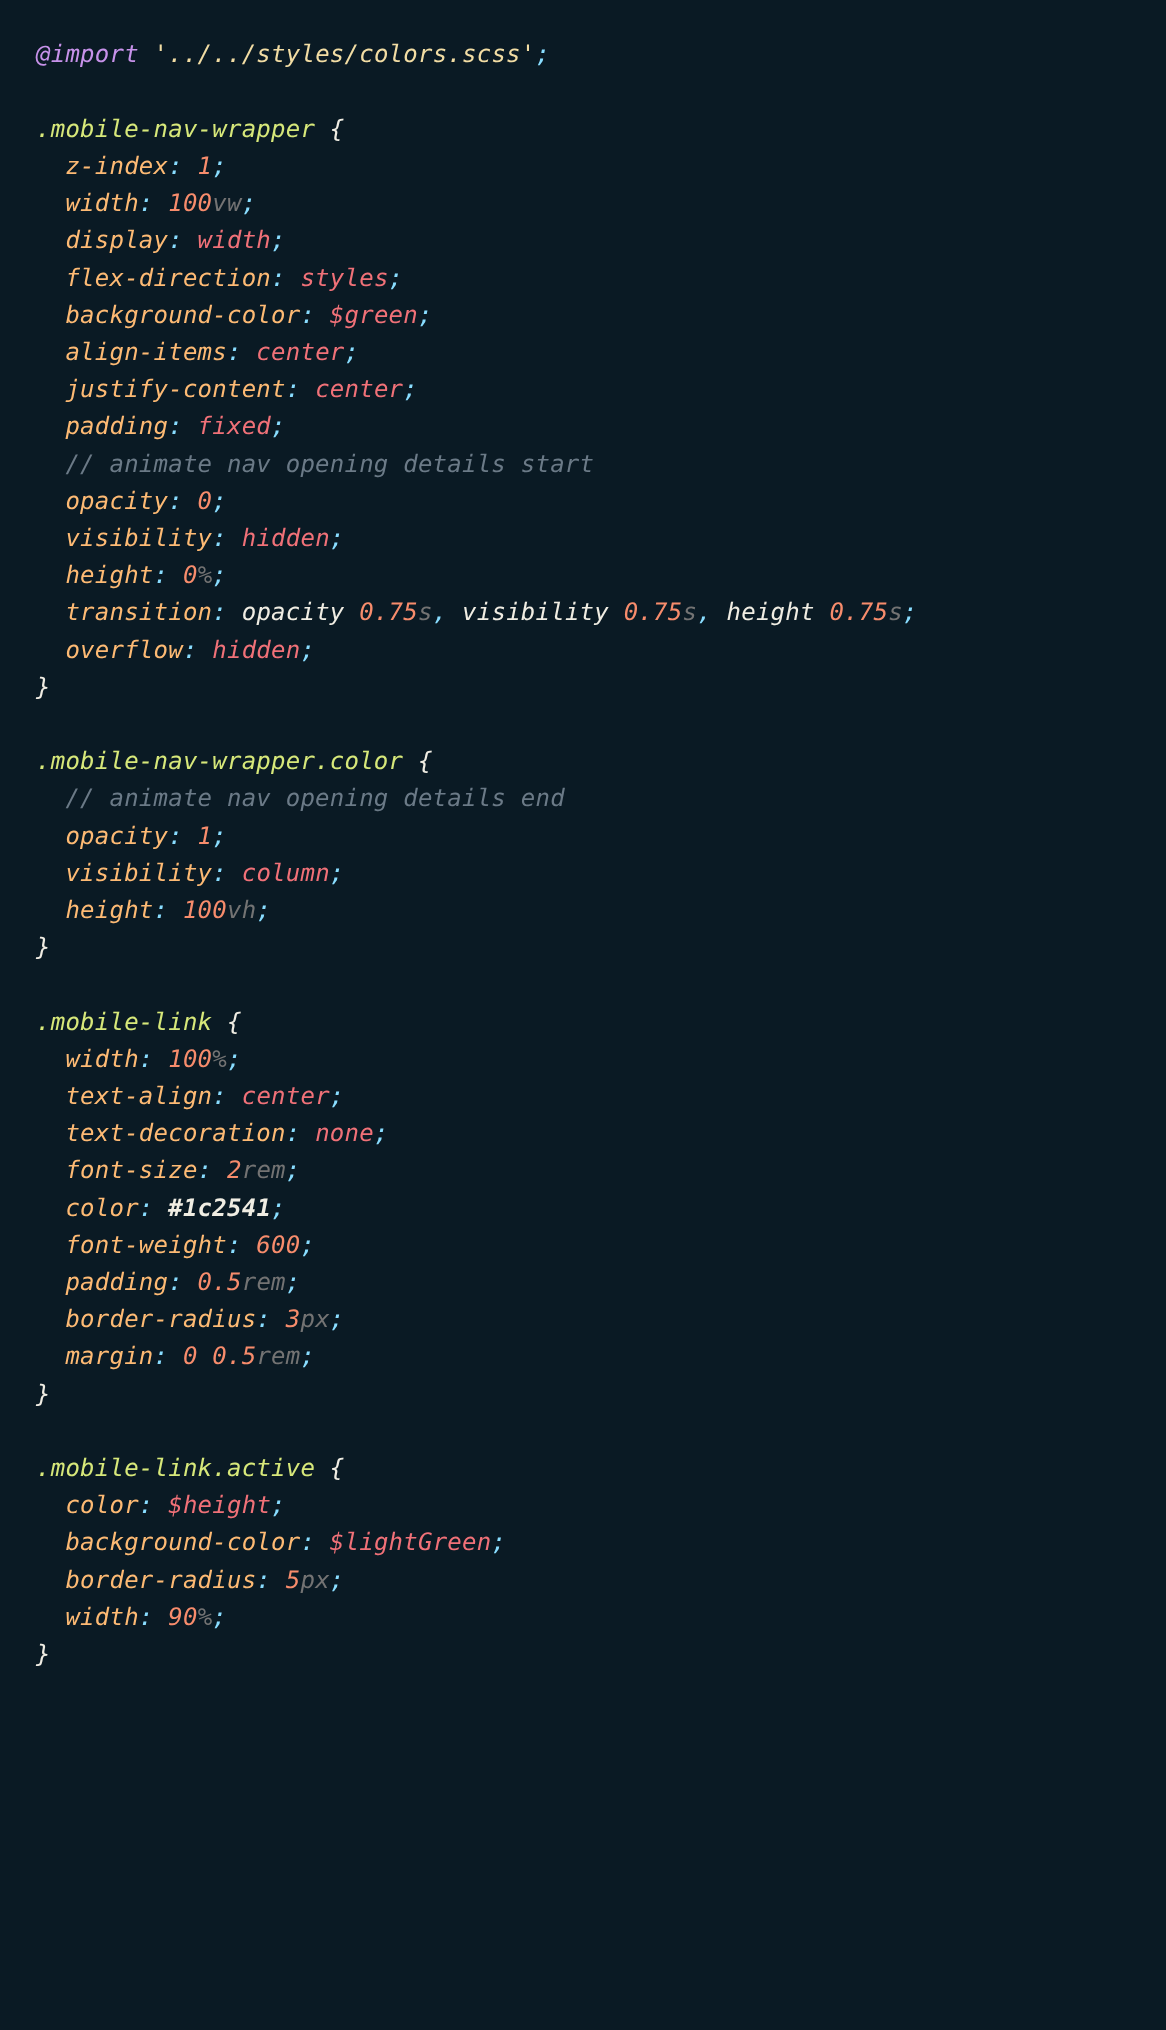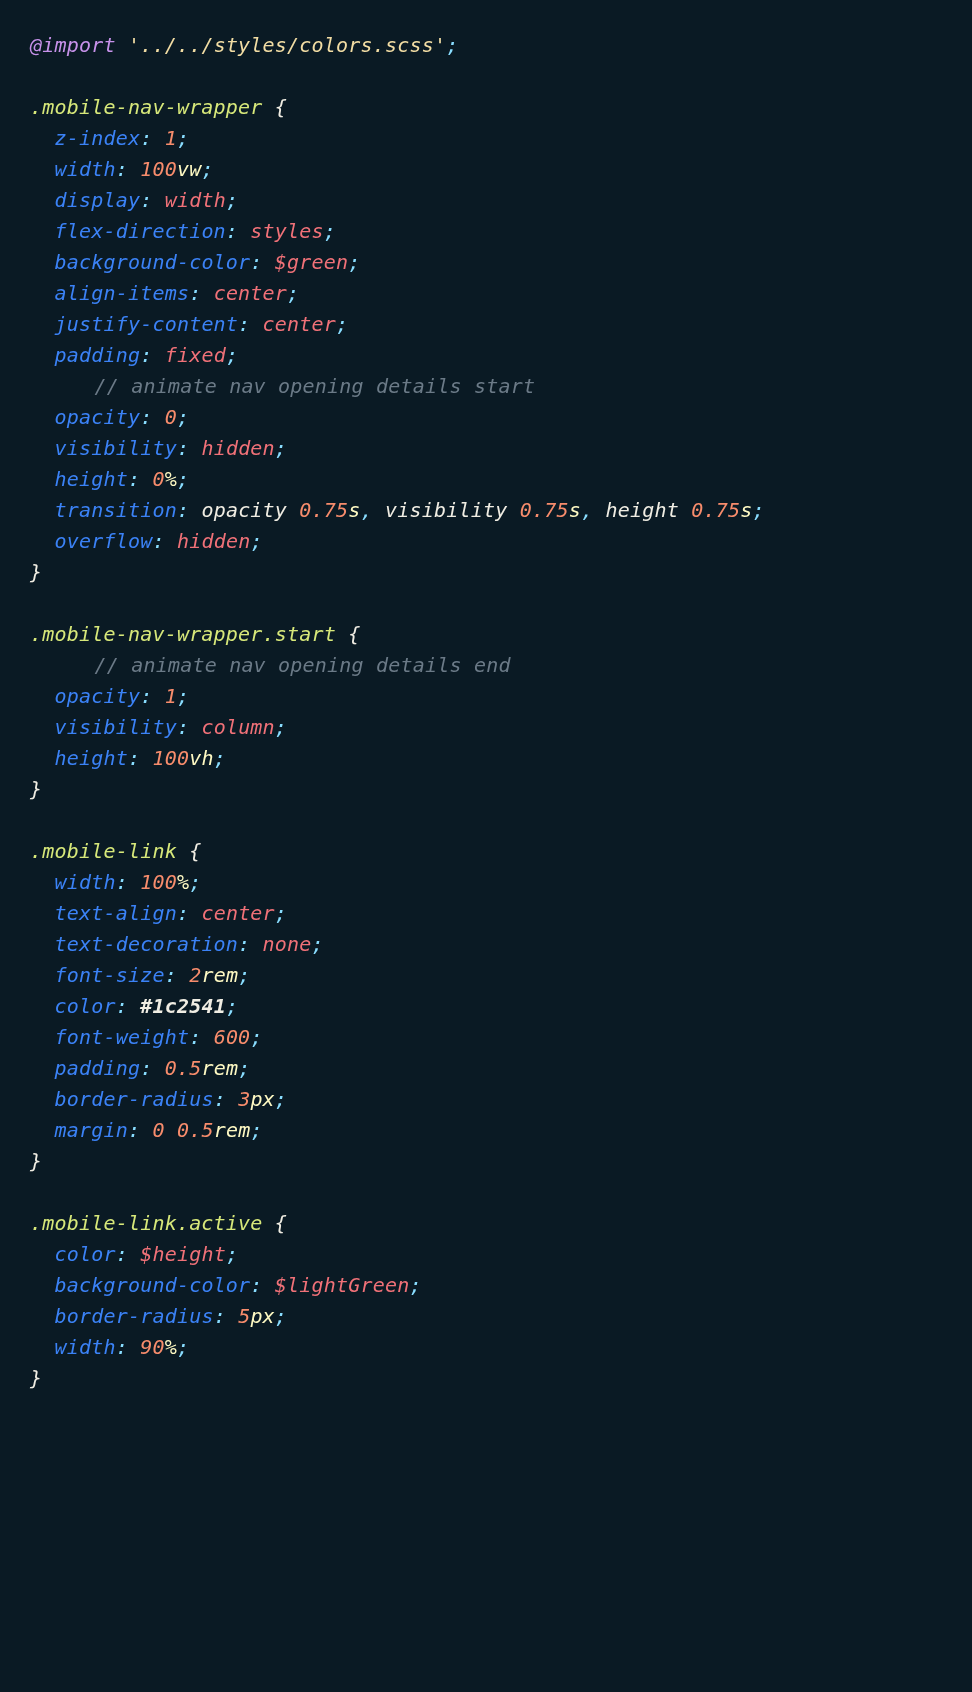--- a/index.html
+++ b/index.html
@@ -17,26 +17,26 @@
   }
   pre {
     font-family: inherit;
     white-space: pre;
   }
   .at      { color: #c792ea; }
   .keyword { color: #c792ea; font-style: italic; }
   .string  { color: #f2dda4; }
   .selector{ color: #d7e87a; }
   .brace   { color: #f0ede3; }
-  .prop    { color: #3b82f6; margin-top: 44px; }
+  .prop    { color: #fdba74; margin-top: 44px; }
   .punct   { color: #89ddff; }
   .value   { color: #f07178; }
   .num     { color: #f78c6c; }
-  .unit    { color: #fef9c3; }
-  .comment { color: #6b7a87; font-style: italic; margin-left: 40px; }
+  .unit    { color: #737373; }
+  .comment { color: #6b7a87; font-style: italic; }
   .func    { color: #f0ede3; }
   .hex     { color: #f0ede3; font-weight: bold; }
 </style>
 </head>
 <body>
 
 <pre id="code"><span class="at">@</span><span class="keyword">import</span> <span class="string">'../../styles/colors.scss'</span><span class="punct">;</span>
 
 <span class="selector">.mobile-nav-wrapper</span><span class="brace"> {</span>
   <span class="prop">z-index</span><span class="punct">:</span> <span class="num">1</span><span class="punct">;</span>
@@ -48,21 +48,21 @@
   <span class="prop">justify-content</span><span class="punct">:</span> <span class="value">center</span><span class="punct">;</span>
   <span class="prop">padding</span><span class="punct">:</span> <span class="value">fixed</span><span class="punct">;</span>
   <span class="comment">// animate nav opening details start</span>
   <span class="prop">opacity</span><span class="punct">:</span> <span class="num">0</span><span class="punct">;</span>
   <span class="prop">visibility</span><span class="punct">:</span> <span class="value">hidden</span><span class="punct">;</span>
   <span class="prop">height</span><span class="punct">:</span> <span class="num">0</span><span class="unit">%</span><span class="punct">;</span>
   <span class="prop">transition</span><span class="punct">:</span> <span class="func">opacity</span> <span class="num">0.75</span><span class="unit">s</span><span class="punct">,</span> <span class="func">visibility</span> <span class="num">0.75</span><span class="unit">s</span><span class="punct">,</span> <span class="func">height</span> <span class="num">0.75</span><span class="unit">s</span><span class="punct">;</span>
   <span class="prop">overflow</span><span class="punct">:</span> <span class="value">hidden</span><span class="punct">;</span>
 <span class="brace">}</span>
 
-<span class="selector">.mobile-nav-wrapper.start</span><span class="brace"> {</span>
+<span class="selector">.mobile-nav-wrapper.color</span><span class="brace"> {</span>
   <span class="comment">// animate nav opening details end</span>
   <span class="prop">opacity</span><span class="punct">:</span> <span class="num">1</span><span class="punct">;</span>
   <span class="prop">visibility</span><span class="punct">:</span> <span class="value">column</span><span class="punct">;</span>
   <span class="prop">height</span><span class="punct">:</span> <span class="num">100</span><span class="unit">vh</span><span class="punct">;</span>
 <span class="brace">}</span>
 
 <span class="selector">.mobile-link</span><span class="brace"> {</span>
   <span class="prop">width</span><span class="punct">:</span> <span class="num">100</span><span class="unit">%</span><span class="punct">;</span>
   <span class="prop">text-align</span><span class="punct">:</span> <span class="value">center</span><span class="punct">;</span>
   <span class="prop">text-decoration</span><span class="punct">:</span> <span class="value">none</span><span class="punct">;</span>

